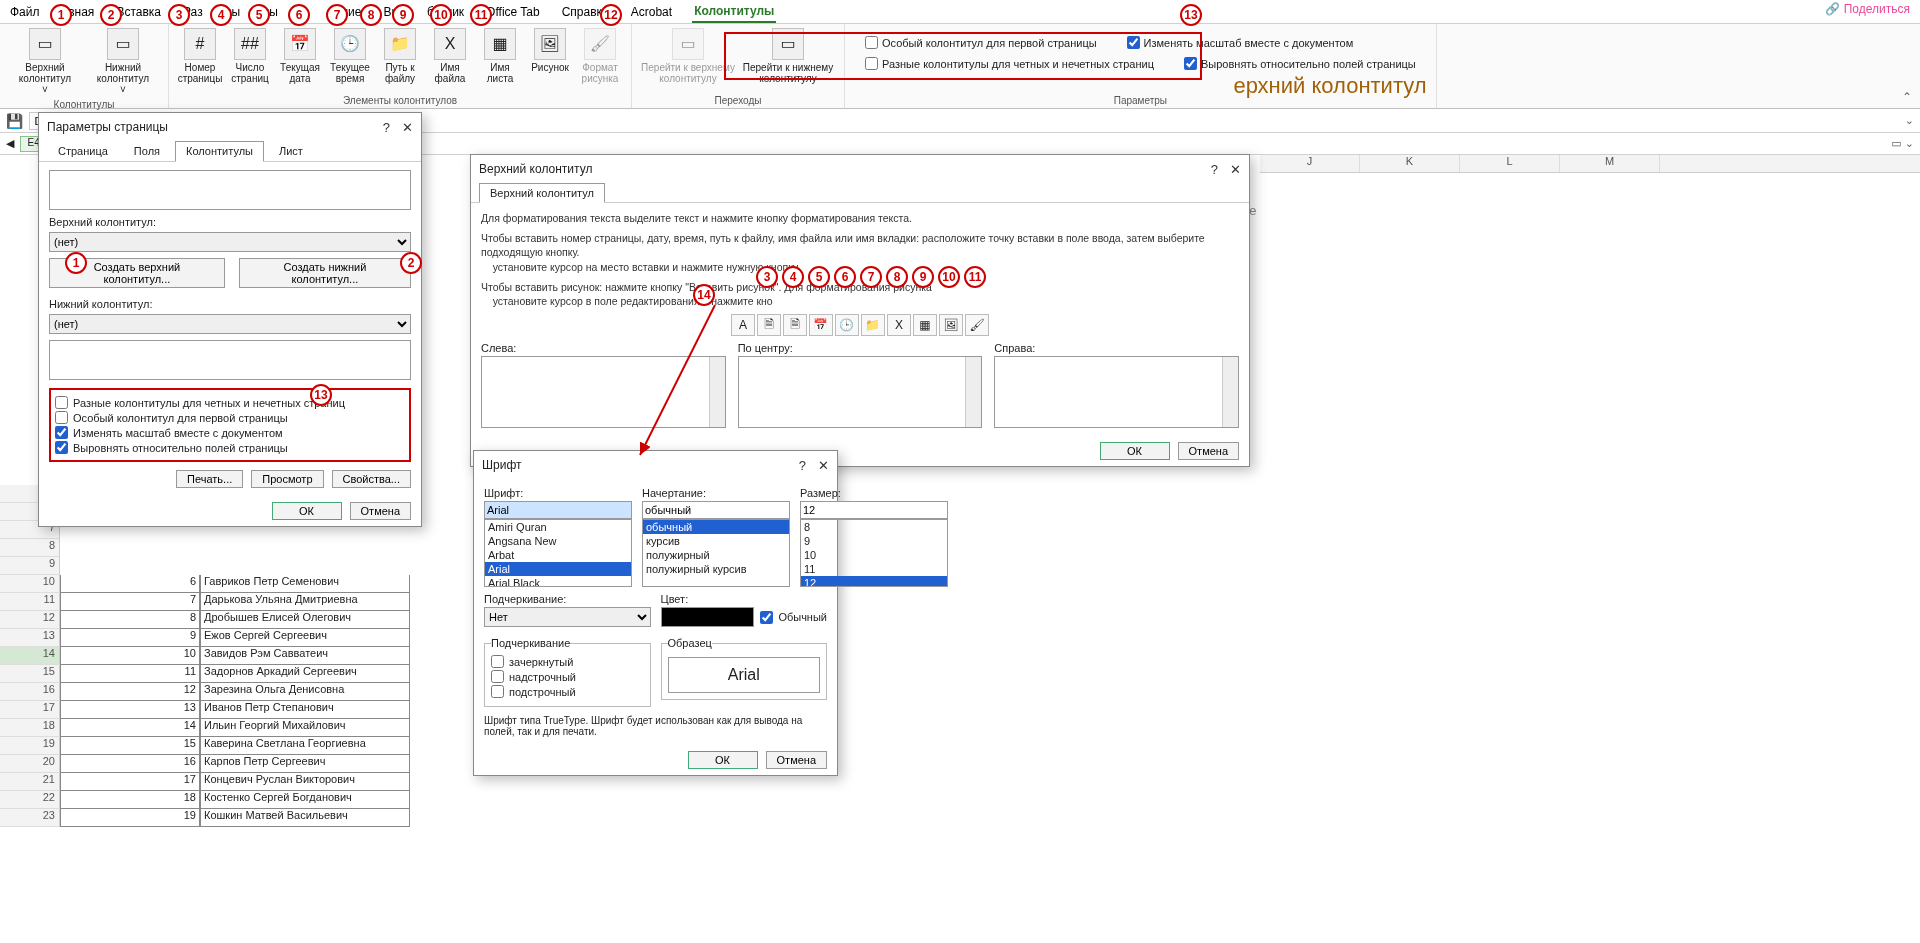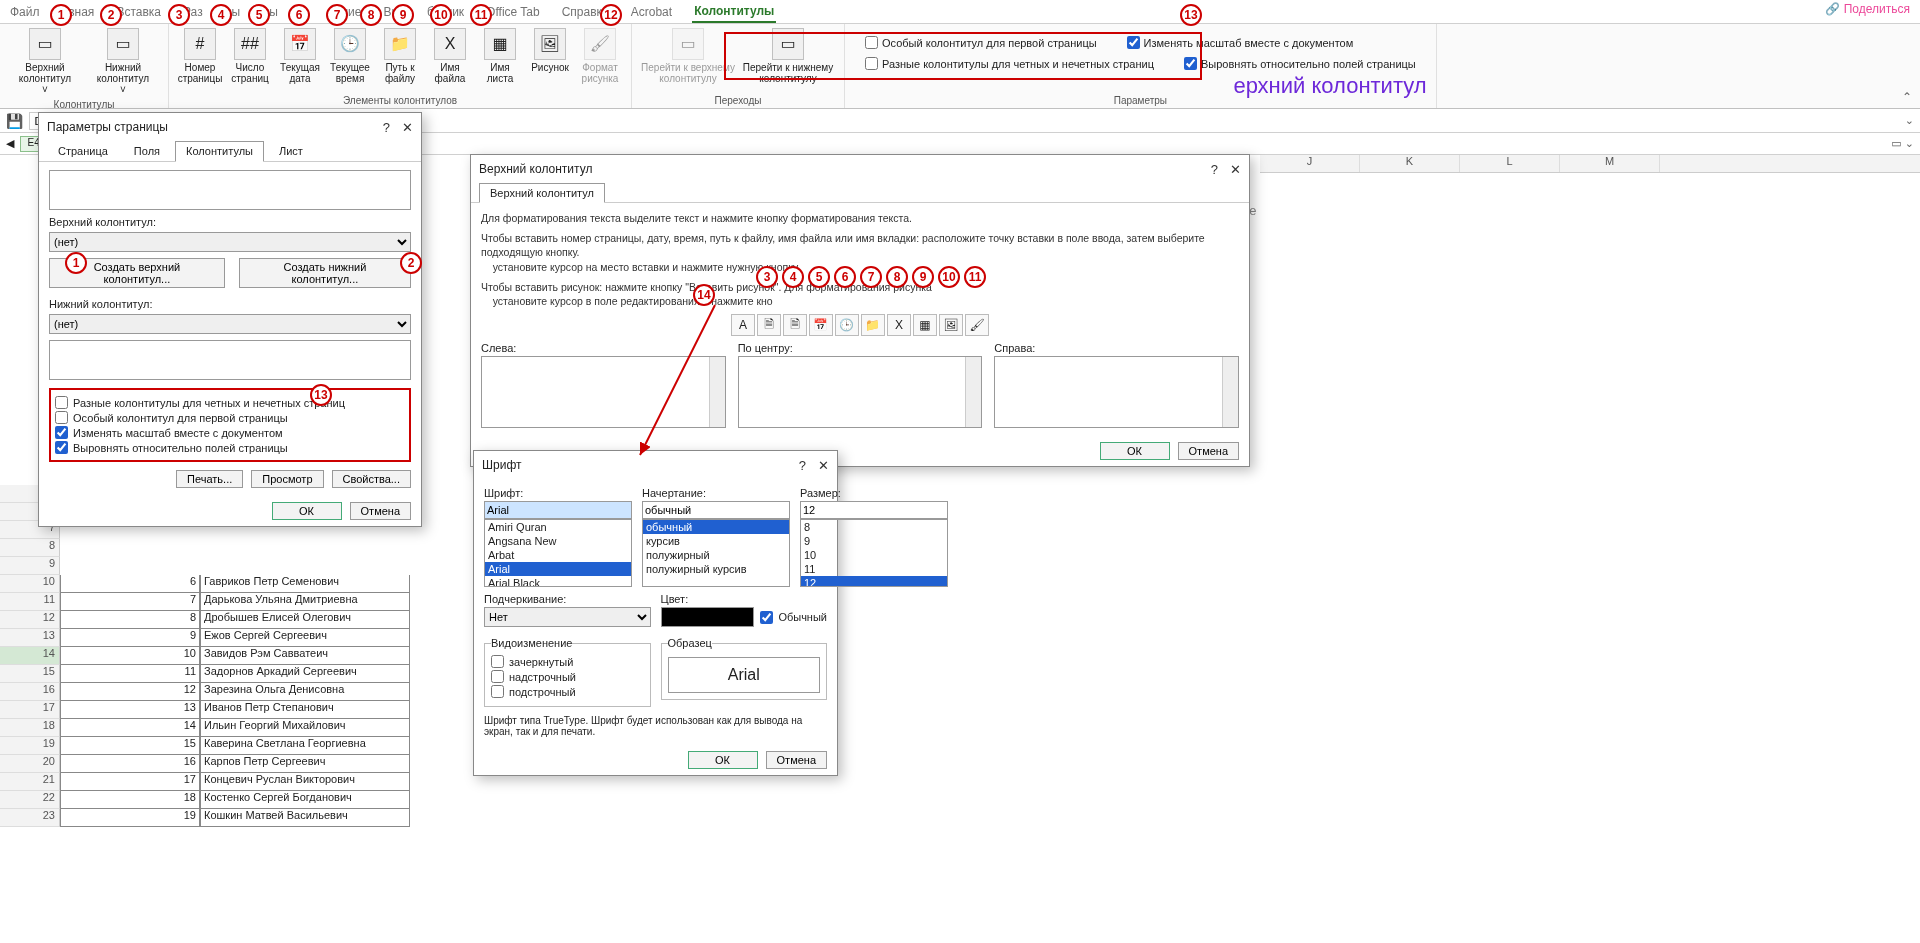--- a/index.html
+++ b/index.html
@@ -1,20 +1,20 @@
 <!DOCTYPE html>
 <html><head>
 <meta charset="utf-8">
 <style>
 * { box-sizing: border-box; margin: 0; padding: 0; font-family: 'Segoe UI', Arial, sans-serif; }
 body { background: #fff; font-size: 11px; color: #222; overflow: hidden; width: 1920px; height: 943px; position: relative; }
 
 
 .tabs { height: 24px; display: flex; align-items: center; padding: 0 8px; gap: 18px; border-bottom: 1px solid #d0d0d0; position: relative; }
-.tabs .tab { font-size: 12px; color: #737373; cursor: pointer; padding: 3px 2px; }
+.tabs .tab { font-size: 12px; color: #000000; cursor: pointer; padding: 3px 2px; }
 .tabs .tab.active { color: #2b7a2b; border-bottom: 2px solid #2b7a2b; font-weight: 600; }
 .share { position: absolute; right: 10px; top: 2px; color: #ec4899; font-size: 12px; }
 .share::before { content: "🔗 "; }
 
 
 .ribbon { height: 85px; display: flex; border-bottom: 1px solid #c0c0c0; background: #fafafa; position: relative; }
 .ribbon-group { border-right: 1px solid #e0e0e0; padding: 2px 6px 2px 6px; display: flex; flex-direction: column; justify-content: space-between; align-items: center; }
 .ribbon-items { display: flex; gap: 0; }
 .ribbon-btn { display: flex; flex-direction: column; align-items: center; justify-content: flex-start; width: 50px; padding: 2px; cursor: pointer; text-align: center; font-size: 10px; line-height: 1.1; }
 .ribbon-btn.wide { width: 78px; }
@@ -40,21 +40,21 @@
 .col-headers { position: absolute; top: 0; left: 60px; right: 0; height: 18px; display: flex; background: #f3f3f3; border-bottom: 1px solid #ccc; }
 .col-headers div { width: 70px; border-right: 1px solid #ddd; text-align: center; font-size: 11px; color: #555; }
 .row-headers { position: absolute; top: 18px; left: 0; width: 60px; }
 .row-headers div { height: 18px; border-bottom: 1px solid #ddd; border-right: 1px solid #ccc; text-align: right; padding-right: 4px; font-size: 11px; color: #555; background: #f3f3f3; }
 .row-headers div.sel { background: #d4e8d4; }
 .grid-row { display: flex; height: 18px; }
 .grid-cell { width: 70px; border-right: 1px solid #e8e8e8; border-bottom: 1px solid #e8e8e8; padding: 0 3px; font-size: 11px; overflow: hidden; white-space: nowrap; }
 .grid-cell.text-cell { width: 210px; }
 
 
-.page-header-render { position: absolute; top: 73px; left: 1130px; width: 400px; text-align: center; font-size: 22px; color: #6d28d9; }
+.page-header-render { position: absolute; top: 73px; left: 1130px; width: 400px; text-align: center; font-size: 22px; color: #a16207; }
 .page-click-row { position: absolute; top: 203px; left: 1240px; font-size: 13px; color: #888; text-align: right; }
 
 
 .dlg { position: absolute; background: #fff; border: 1px solid #888; box-shadow: 4px 4px 12px rgba(0,0,0,.25); }
 .dlg-title { height: 28px; display: flex; align-items: center; justify-content: space-between; padding: 0 8px; font-size: 12px; }
 .dlg-title .tctrl { display: flex; gap: 12px; font-size: 13px; color: #333; }
 .dlg-tabs { display: flex; border-bottom: 1px solid #ccc; padding: 0 8px; gap: 4px; }
 .dlg-tab { padding: 3px 10px; font-size: 11px; border: 1px solid transparent; cursor: pointer; }
 .dlg-tab.active { border: 1px solid #999; border-bottom: 1px solid #fff; background: #fff; margin-bottom: -1px; }
 .dlg-body { padding: 8px 10px; font-size: 11px; }
@@ -541,21 +541,21 @@
           <label class="chk">
               <input type="checkbox" checked="" style="">
               <span>Обычный</span>
             </label>
         </div>
       </div>
     </div>
     <div class="row2">
       <div style="flex:1">
         <fieldset>
-            <legend>Видоизменение</legend>
+            <legend>Подчеркивание</legend>
           <label class="chk">
               <input type="checkbox" style="">
               <span>зачеркнутый</span>
             </label>
           <label class="chk">
               <input type="checkbox" style="">
               <span>надстрочный</span>
             </label>
           <label class="chk">
               <input type="checkbox" style="">
@@ -563,21 +563,21 @@
             </label>
         </fieldset>
       </div>
       <div style="flex:1">
         <fieldset>
             <legend>Образец</legend>
           <div class="sample-box">Arial</div>
         </fieldset>
       </div>
     </div>
-    <div style="margin-top:8px;font-size:10px">Шрифт типа TrueType. Шрифт будет использован как для вывода на экран, так и для печати.</div>
+    <div style="margin-top:8px;font-size:10px">Шрифт типа TrueType. Шрифт будет использован как для вывода на полей, так и для печати.</div>
   </div>
   <div class="dlg-footer">
     <button class="dlg-btn primary" style="width:70px">ОК</button>
     <button class="dlg-btn">Отмена</button>
   </div>
 </div>
 
 <div class="ann" style="top:4px;left:50px">1</div>
 <div class="ann" style="top:4px;left:100px">2</div>
 <div class="ann" style="top:4px;left:168px">3</div>

